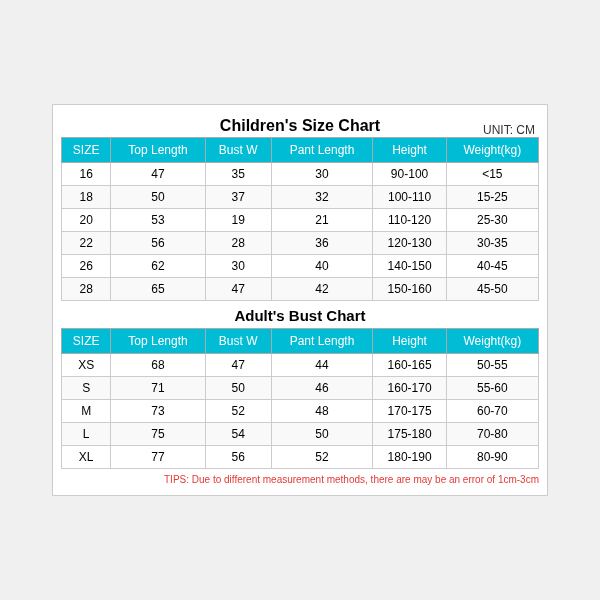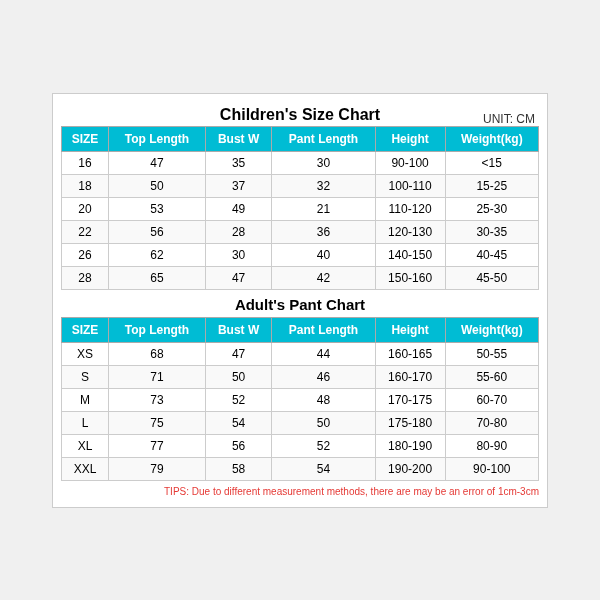--- a/index.html
+++ b/index.html
@@ -36,21 +36,21 @@
       width: 100%;
       border-collapse: collapse;
       font-size: 12px;
     }
     th {
       background-color: #00bcd4;
       color: #fff;
       padding: 5px 4px;
       border: 1px solid #aaa;
       text-align: center;
-      font-weight: bold;
+      font-weight: normal;
     }
     td {
       border: 1px solid #ccc;
       padding: 4px;
       text-align: center;
     }
     tr:nth-child(even) td {
       background-color: #f9f9f9;
     }
     tr:nth-child(odd) td {
@@ -100,21 +100,21 @@
           <td>18</td>
           <td>50</td>
           <td>37</td>
           <td>32</td>
           <td>100-110</td>
           <td>15-25</td>
         </tr>
         <tr>
           <td>20</td>
           <td>53</td>
-          <td>49</td>
+          <td>19</td>
           <td>21</td>
           <td>110-120</td>
           <td>25-30</td>
         </tr>
         <tr>
           <td>22</td>
           <td>56</td>
           <td>28</td>
           <td>36</td>
           <td>120-130</td>
@@ -132,21 +132,21 @@
           <td>28</td>
           <td>65</td>
           <td>47</td>
           <td>42</td>
           <td>150-160</td>
           <td>45-50</td>
         </tr>
       </tbody>
   </table>
 
-  <div class="section-title">Adult's Pant Chart</div>
+  <div class="section-title">Adult's Bust Chart</div>
 
   <table>
     <thead>
       <tr id="adults-header-row">
           <th>SIZE</th>
           <th>Top Length</th>
           <th>Bust W</th>
           <th>Pant Length</th>
           <th>Height</th>
           <th>Weight(kg)</th>
@@ -186,25 +186,17 @@
           <td>70-80</td>
         </tr>
         <tr>
           <td>XL</td>
           <td>77</td>
           <td>56</td>
           <td>52</td>
           <td>180-190</td>
           <td>80-90</td>
         </tr>
-        <tr>
-          <td>XXL</td>
-          <td>79</td>
-          <td>58</td>
-          <td>54</td>
-          <td>190-200</td>
-          <td>90-100</td>
-        </tr>
       </tbody>
   </table>
 
   <div class="tips">TIPS: Due to different measurement methods, there are may be an error of 1cm-3cm</div>
 </div>
 
 </body></html>

